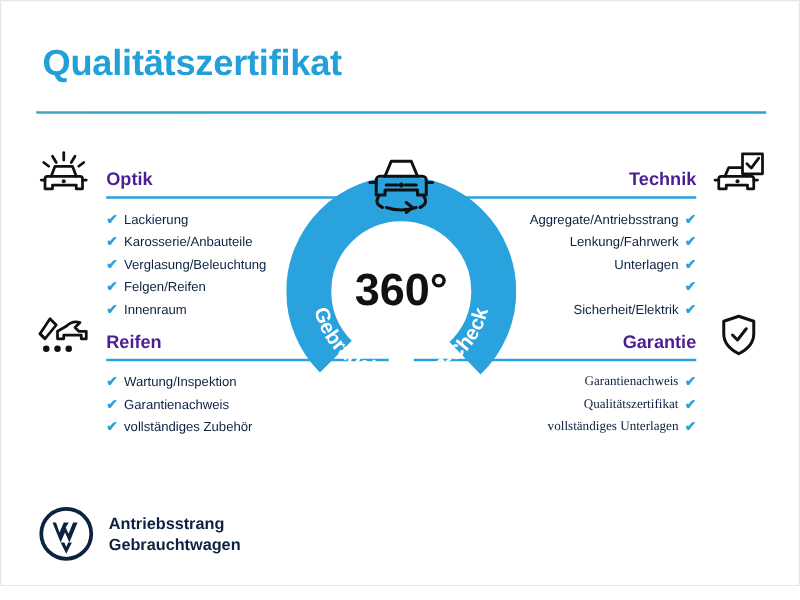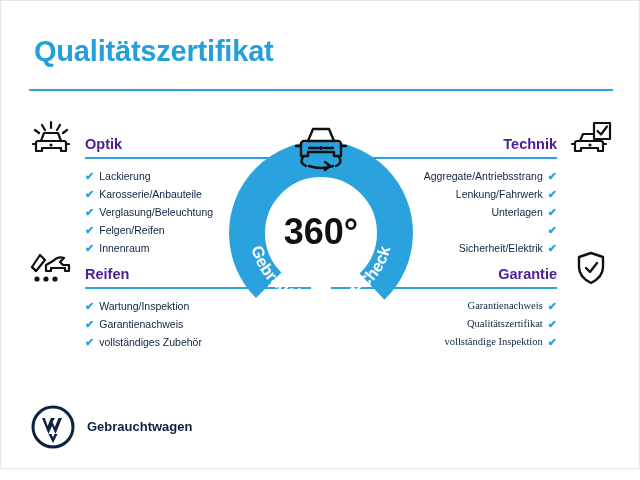--- a/index.html
+++ b/index.html
@@ -293,21 +293,21 @@
     <ul class="items items-right" style="margin-top:8px;font-family:Liberation Serif, serif;">
       <li class="item">
         <span>Garantienachweis</span>
         <span class="check">✔</span>
       </li>
       <li class="item">
         <span>Qualitätszertifikat</span>
         <span class="check">✔</span>
       </li>
       <li class="item">
-        <span>vollständige Inspektion</span>
+        <span>vollständiges Unterlagen</span>
         <span class="check">✔</span>
       </li>
     </ul>
   </div>
 
   <div class="badge">
     <svg viewBox="0 0 184 184" width="184" height="184">
       <defs>
         <path id="ringPath" d="M 21 92 A 71 71 0 1 0 163 92" fill="none"></path>
       </defs>
@@ -345,17 +345,18 @@
   <div class="footer">
     <span class="vw-mark">
       <svg viewBox="0 0 44 44" width="44" height="44">
         <circle cx="22" cy="22" r="20" fill="none" stroke="#0d2240" stroke-width="3"></circle>
         <path d="M11 13 L17.5 29 L21 21 L24.5 29 L31 13 L27.5 13 L23.8 22 L21.6 17 L24 13 L20 13 L16.6 21 L13.8 13 Z" fill="#0d2240"></path>
         <path d="M22 26.5 L25.5 34 L22 34 Z" fill="#0d2240" opacity="0"></path>
         <path d="M17.5 29 L22 38 L26.5 29 L23.5 29 L22 32.5 L20.5 29 Z" fill="#0d2240"></path>
       </svg>
     </span>
     <span class="vw-text">
+      <div>Antriebsstrang</div>
       <div>Gebrauchtwagen</div>
     </span>
   </div>
 
 </div>
 
 </body></html>

